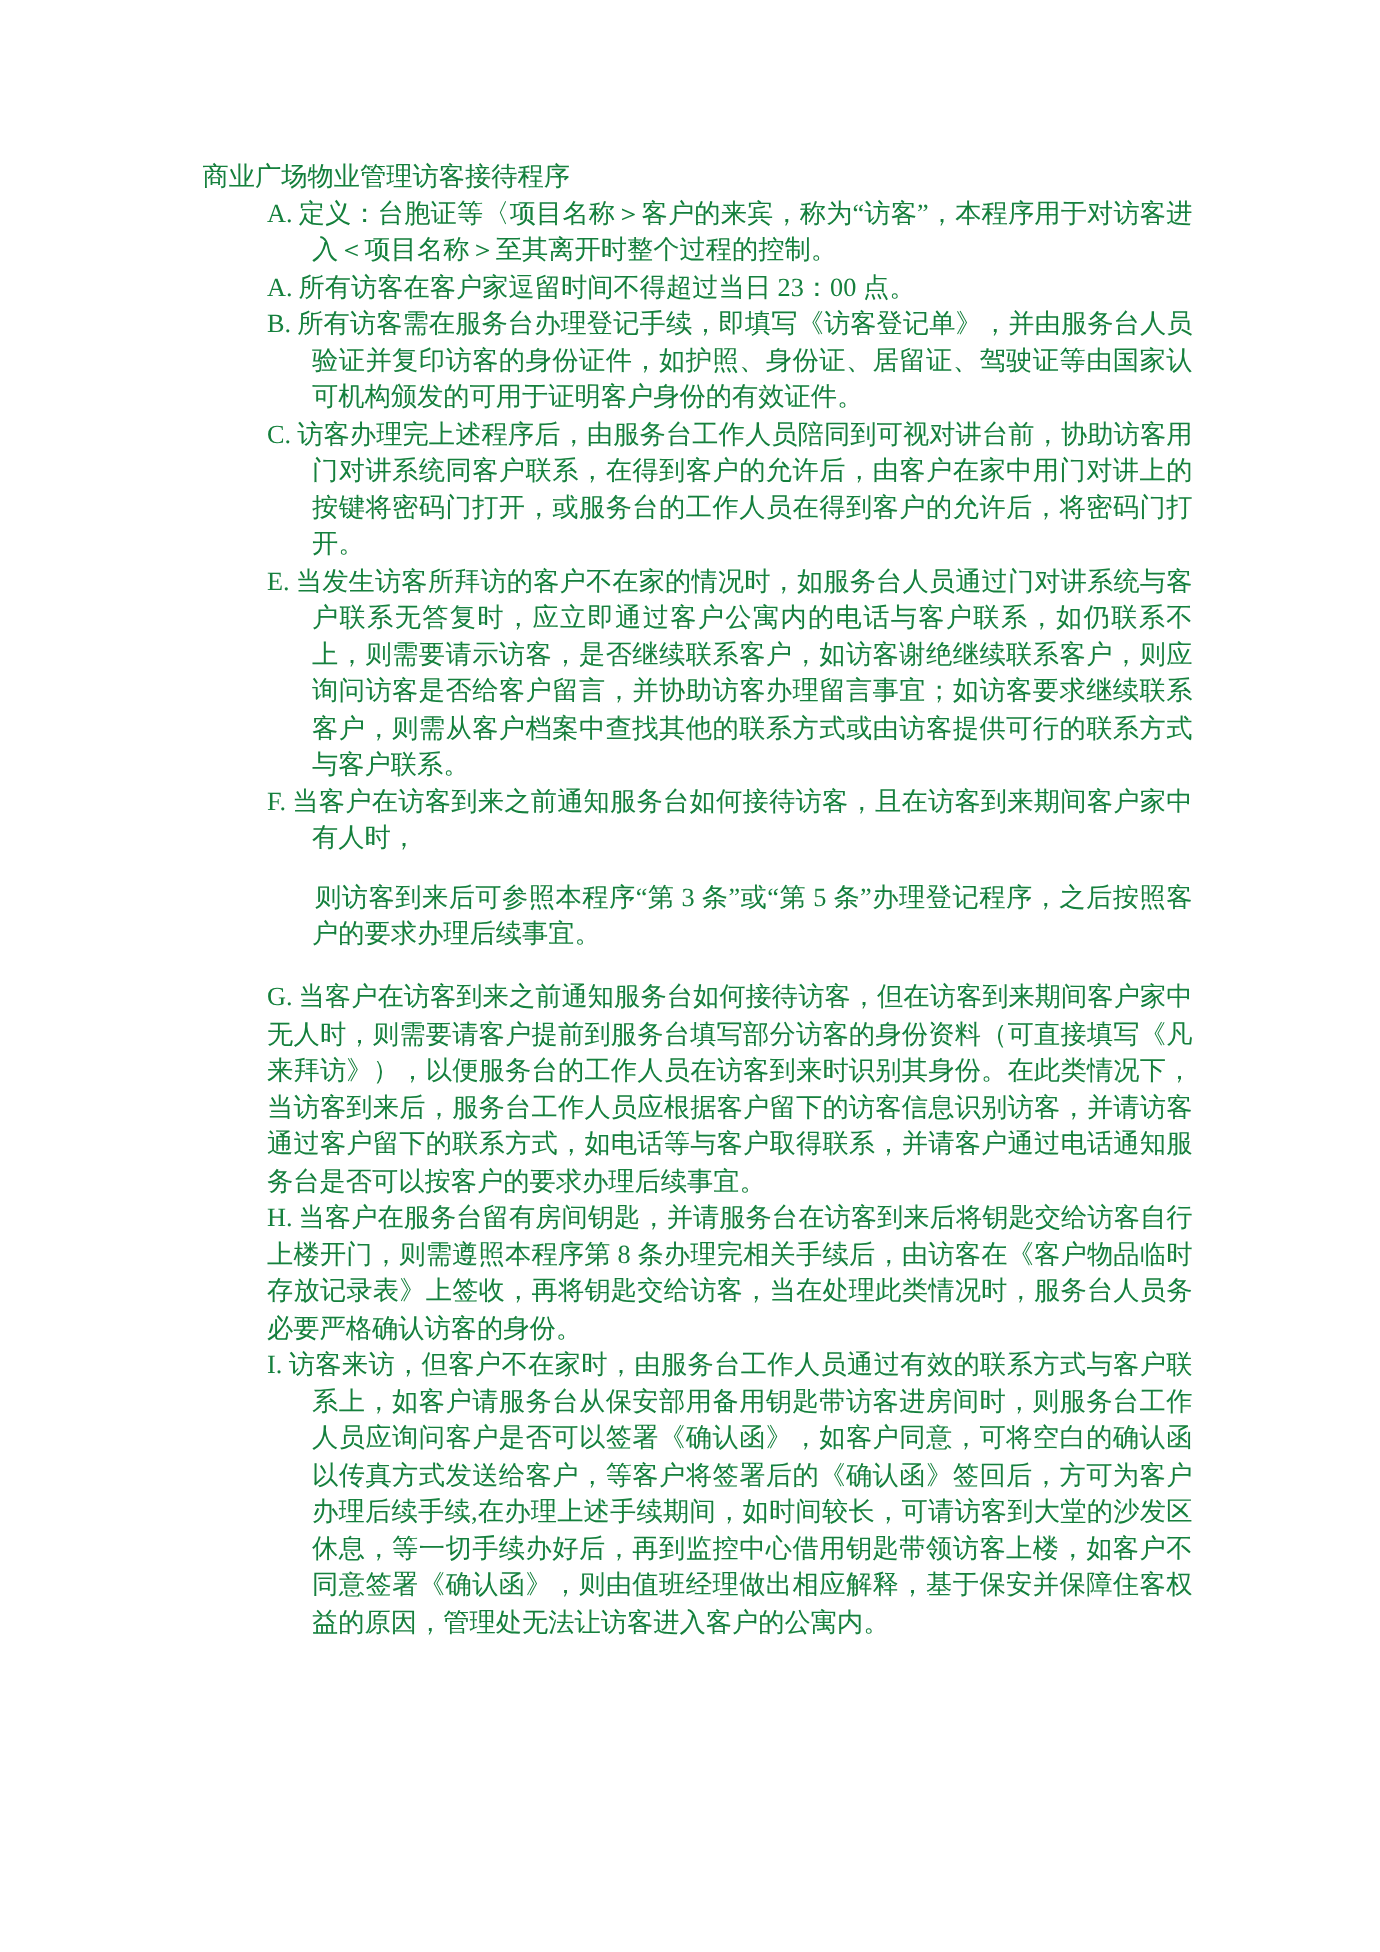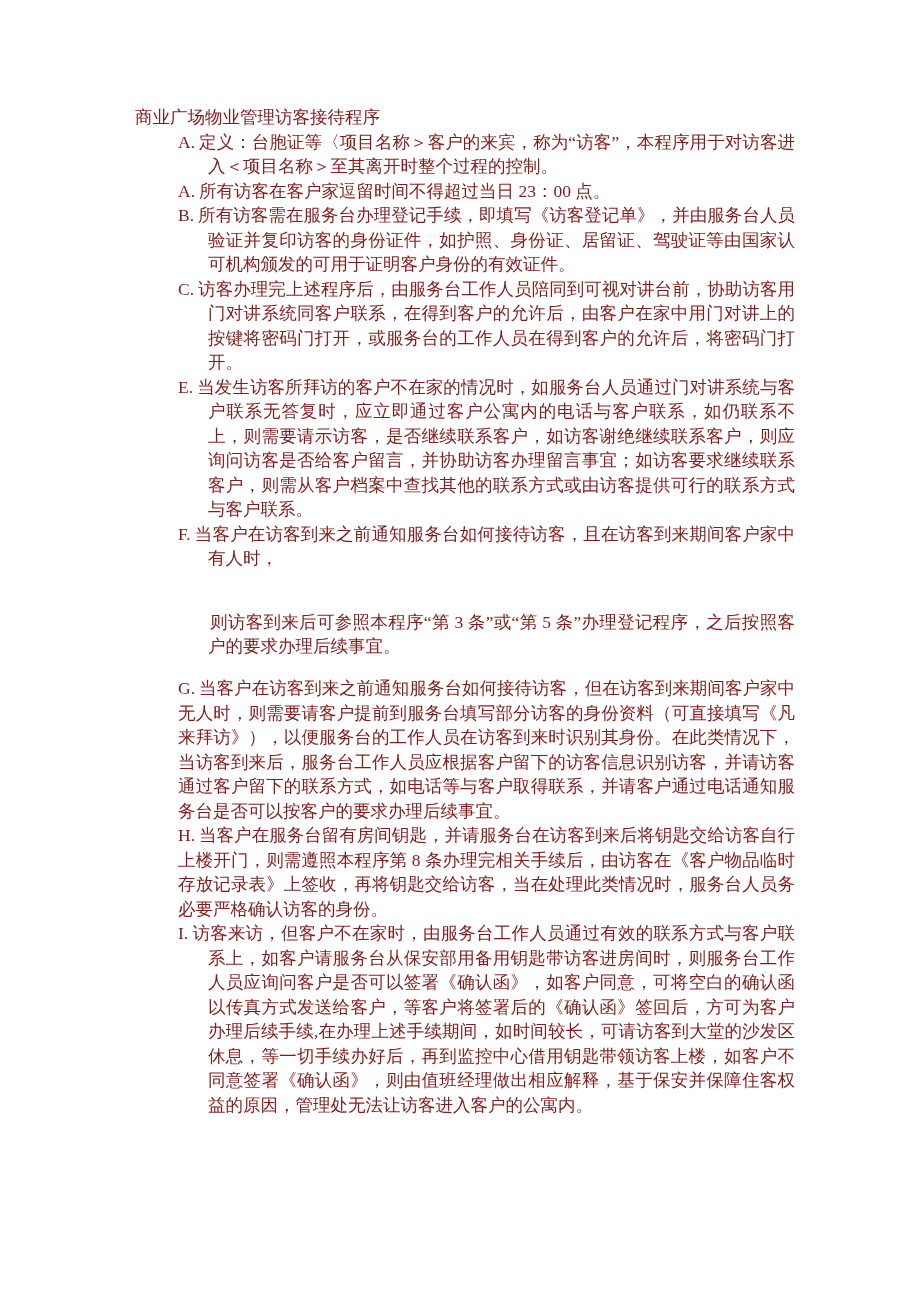--- a/index.html
+++ b/index.html
@@ -7,21 +7,21 @@
     padding: 0;
     background: #ffffff;
   }
   .page {
     position: relative;
     width: 920px;
     height: 1301px;
     background: #ffffff;
     overflow: hidden;
     font-family: "Liberation Serif", "DejaVu Serif", serif;
-    color: #7f1d1d;
+    color: #15803d;
   }
   .content {
     position: absolute;
     left: 135px;
     top: 105px;
     width: 660px;
     font-size: 17.5px;
     line-height: 24.5px;
     text-align: justify;
     text-justify: inter-ideograph;
@@ -39,21 +39,21 @@
     text-indent: -30px;
   }
   .item.flush {
     padding-left: 43px;
     text-indent: 0;
   }
   .label {
     margin-right: 4px;
   }
   .cont {
-    margin-top: 39px;
+    margin-top: 15px;
     padding-left: 73px;
     text-indent: 2px;
   }
 </style>
 </head>
 <body>
 
 <div class="page">
   <div class="content">
 

